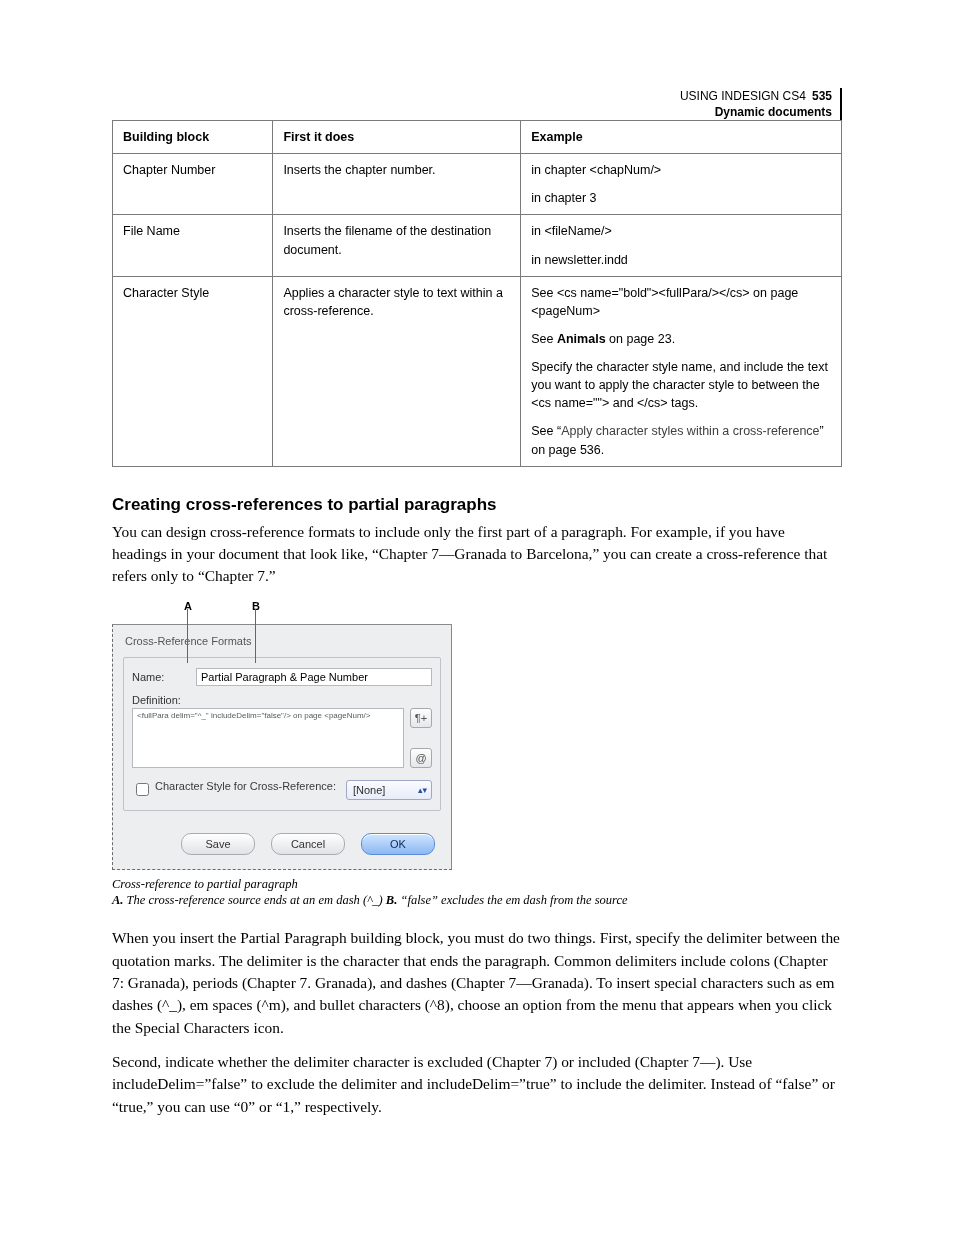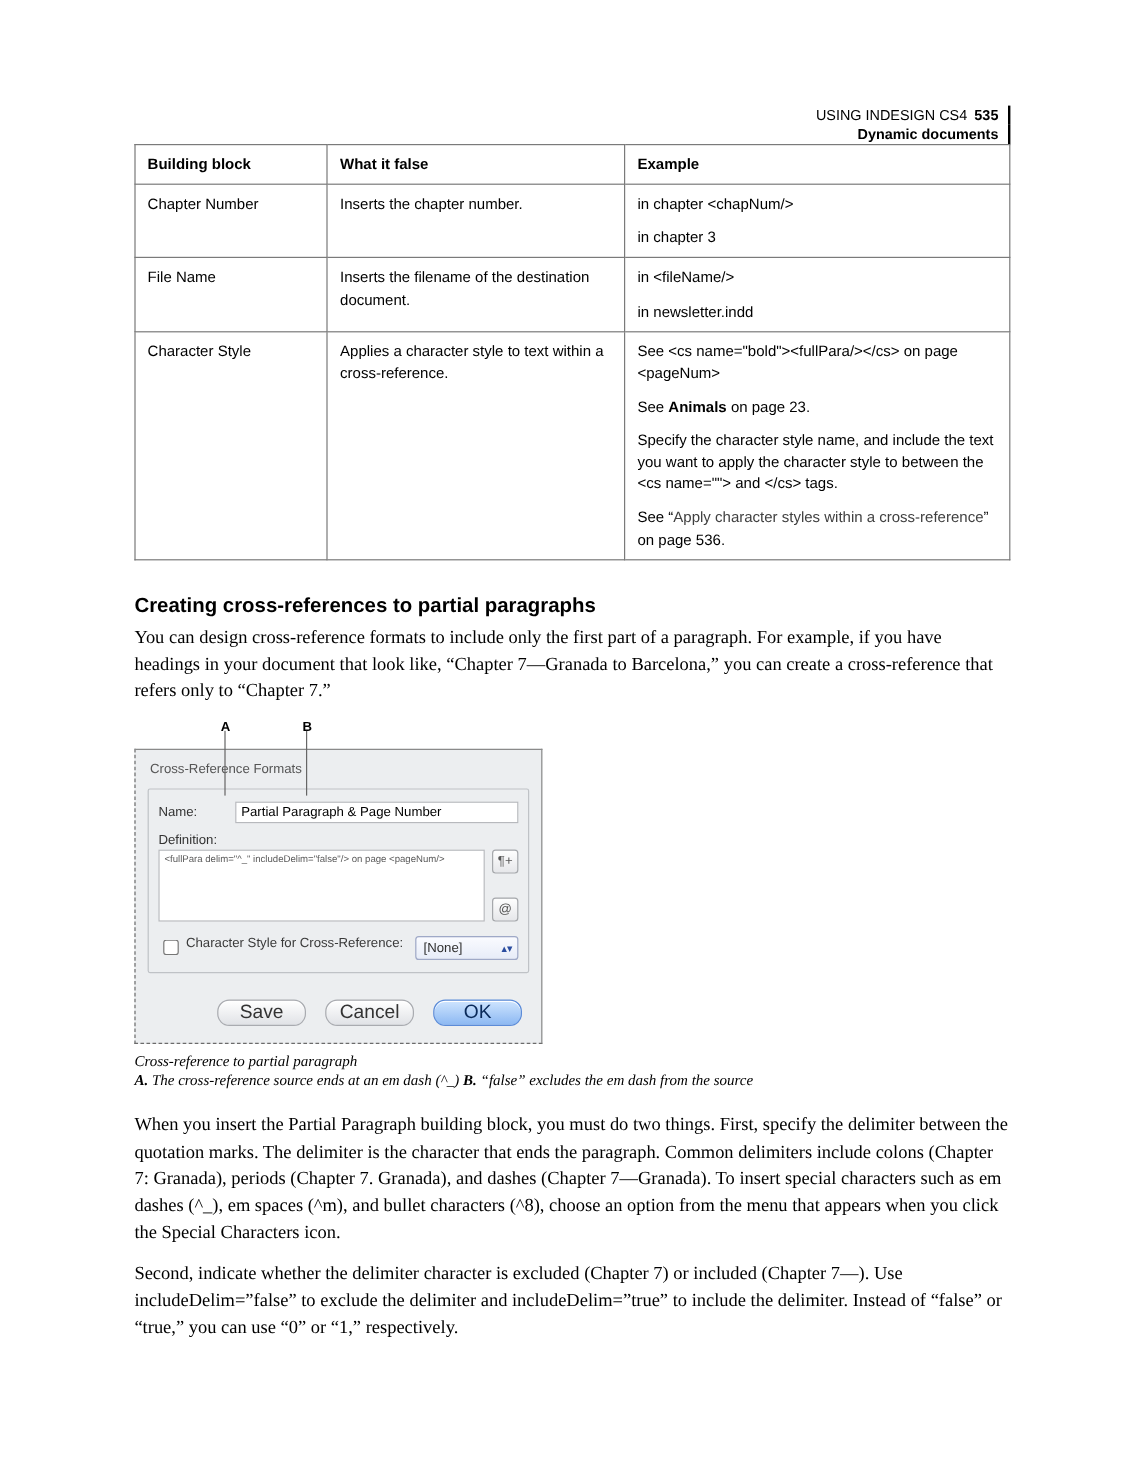--- a/index.html
+++ b/index.html
@@ -180,21 +180,21 @@
   .btnrow {
     display: flex; justify-content: flex-end; gap: 16px;
     padding: 22px 10px 8px 10px;
   }
   .macbtn {
     min-width: 72px; height: 20px;
     border: 1px solid #a9abb0;
     border-radius: 10px;
     background: linear-gradient(#ffffff,#e0e2e6);
     display: flex; align-items: center; justify-content: center;
-    font-size: 16px; color: #333;
+    font-size: 11px; color: #333;
     box-shadow: 0 1px 0 #fff inset;
   }
   .macbtn.primary {
     border-color: #5b8bd8;
     background: linear-gradient(#cfe5ff,#8cb8f2);
     color: #0a2a5a;
   }
 
   .caption {
     font-style: italic;
@@ -220,21 +220,21 @@
 
     <table class="blocks">
       <colgroup>
           <col class="c1">
           <col class="c2">
           <col class="c3">
         </colgroup>
       <thead>
         <tr>
           <th>Building block</th>
-          <th>What it false</th>
+          <th>First it does</th>
           <th>Example</th>
         </tr>
       </thead>
       <tbody>
         <tr>
           <td>Chapter Number</td>
           <td>Inserts the chapter number.</td>
           <td class="example-block">
             <p>in chapter &lt;chapNum/&gt;</p>
             <p>in chapter 3</p>

